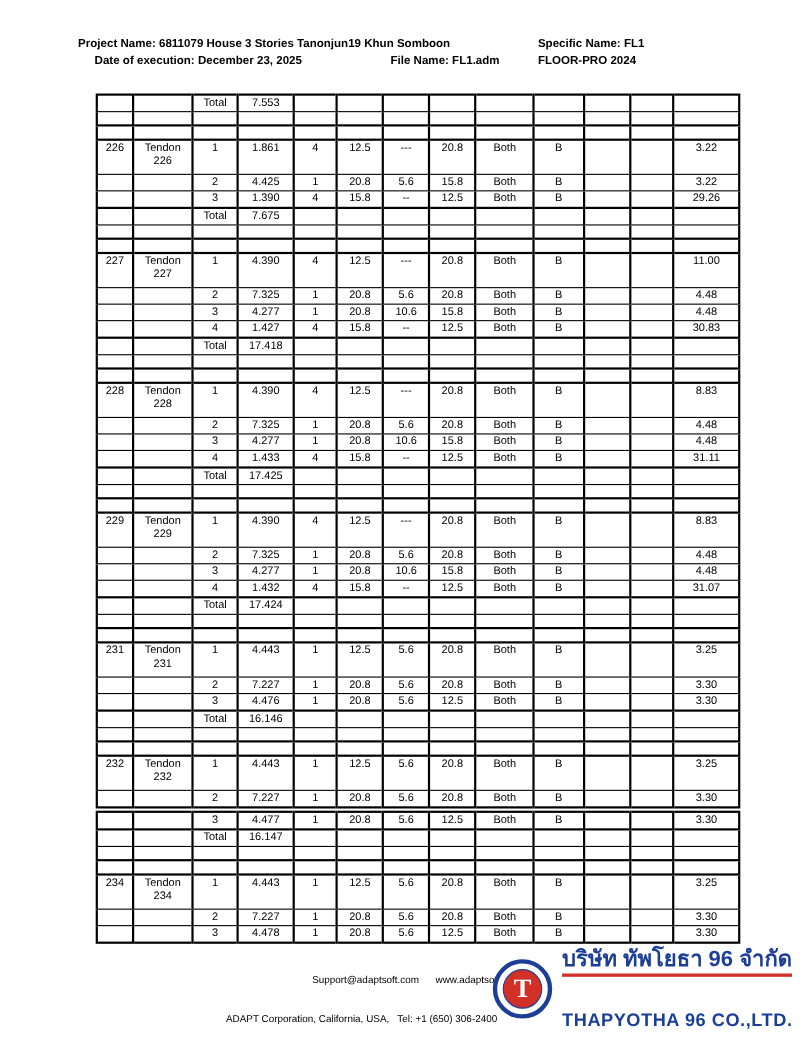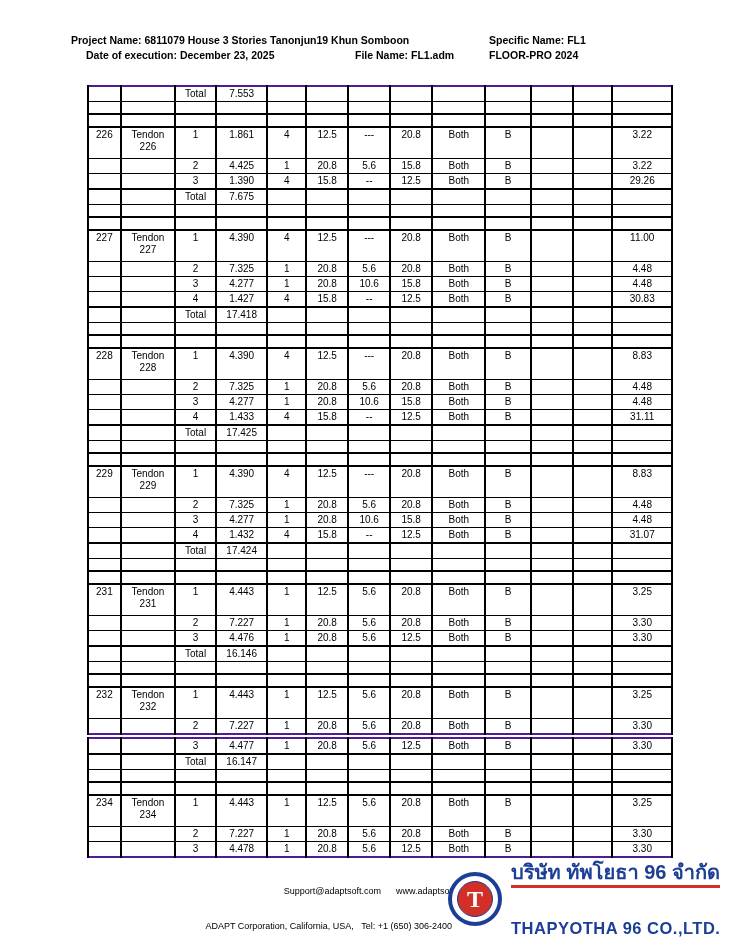--- a/index.html
+++ b/index.html
@@ -27,21 +27,21 @@
   .h-file     { left: 355px; top: 49px; }
   .h-program  { left: 489px; top: 49px; }
 
   
   table.tendon {
     position: absolute;
     left: 87px;
     width: 586px;
     border-collapse: collapse;
     table-layout: fixed;
-    border: 2px solid #4c1d95;
+    border: 2px solid #000000;
     font-size: 10px;
     line-height: 1.15;
   }
   #table1 { top: 85px; }
   #table2 { top: 737px; }
   table.tendon td {
     border: 1px solid #000;
     border-left-width: 2px;
     border-right-width: 2px;
     text-align: center;

